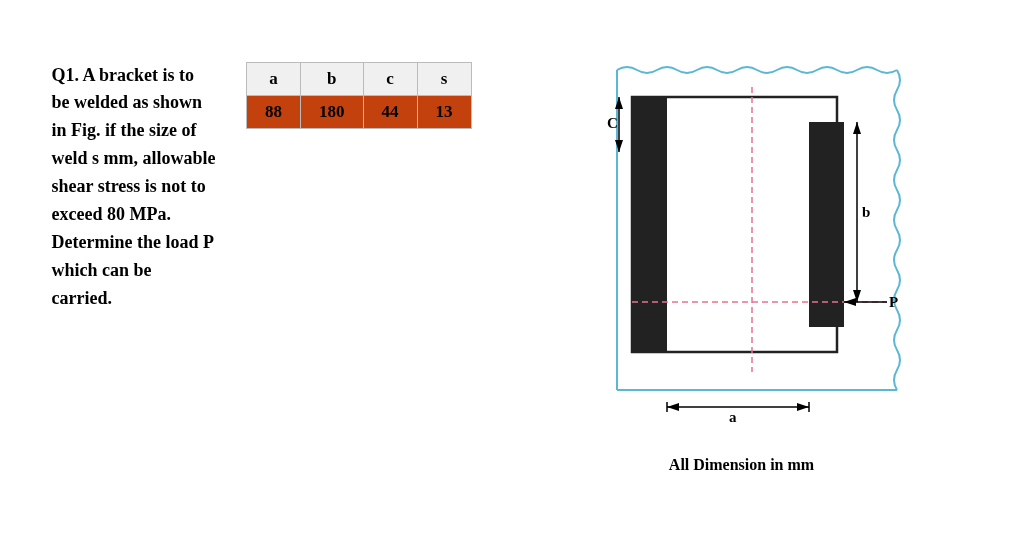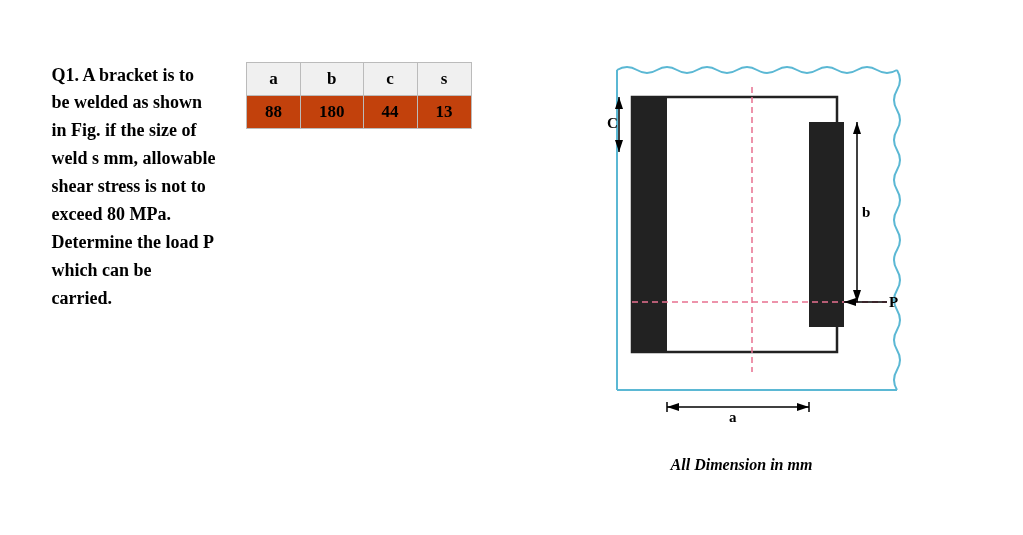--- a/index.html
+++ b/index.html
@@ -83,21 +83,20 @@
       width: 330px;
       height: 380px;
     }
 
     .dimension-label {
       font-size: 16px;
       font-weight: bold;
       color: #000;
       text-align: right;
       margin-top: 4px;
-      font-style: italic;
     }
   </style>
 </head>
 <body>
 
 <div class="container">
 
   <div class="left-panel">
     <div class="question-text">
       Q1. A bracket is to be welded as shown in Fig. if the size of weld s mm, allowable shear stress is not to exceed 80 MPa. Determine the load P which can be carried.

